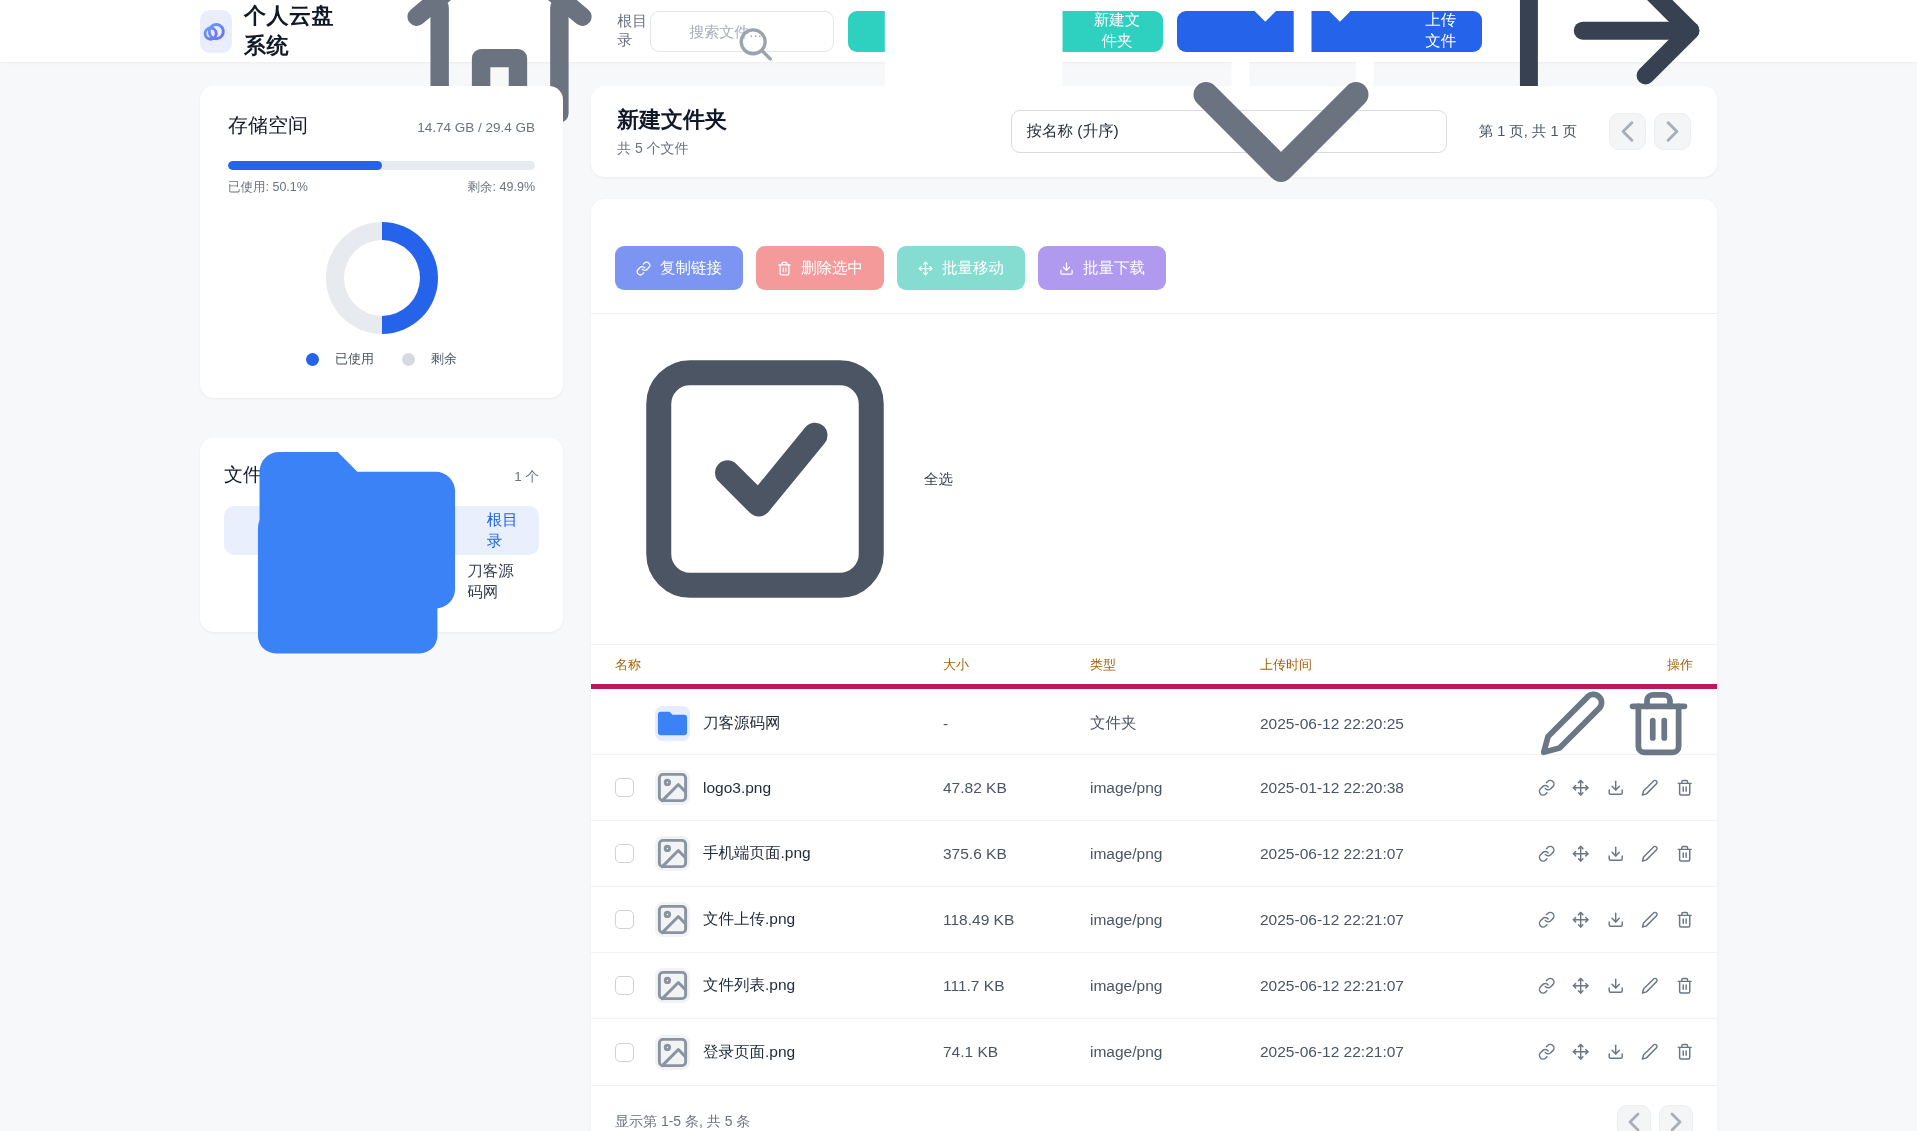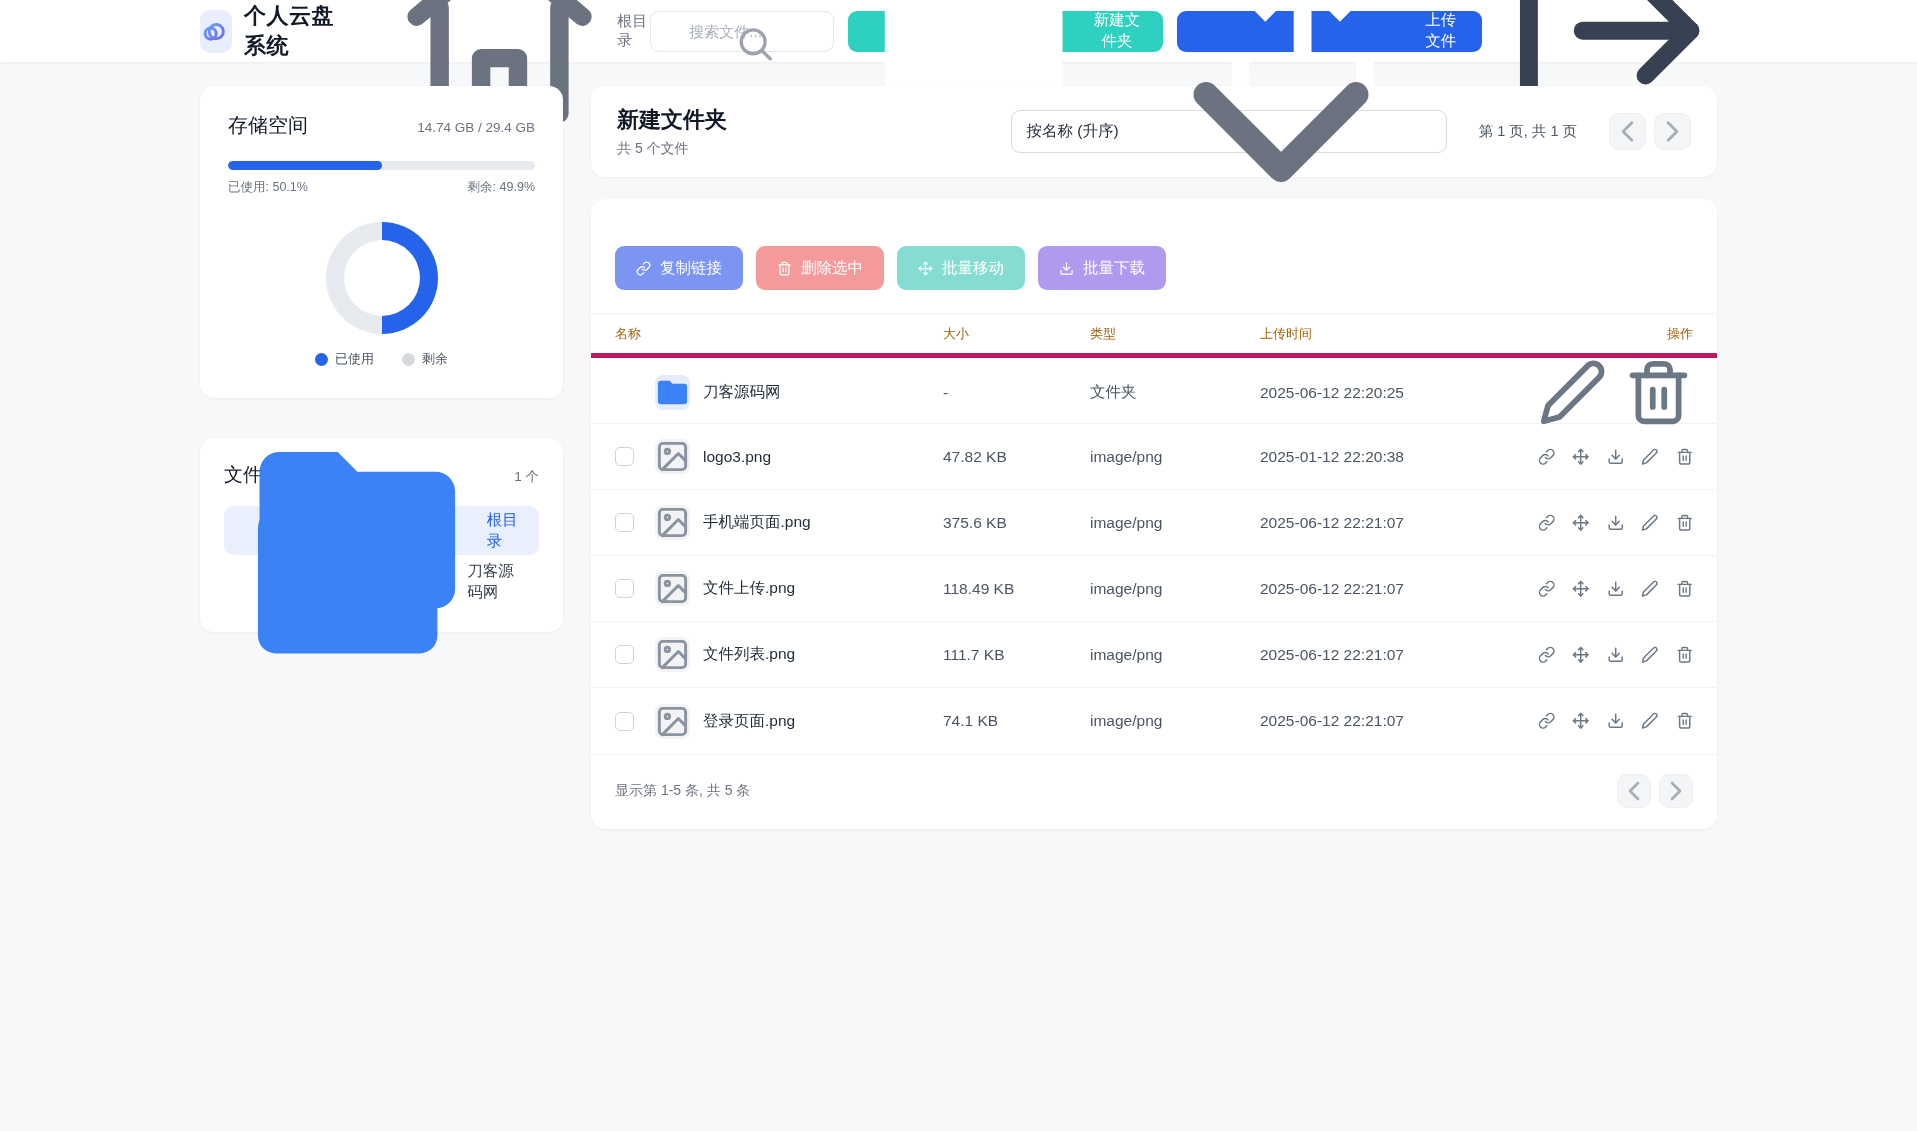--- a/index.html
+++ b/index.html
@@ -37,21 +37,21 @@
   .card-head { display:flex; align-items:baseline; justify-content:space-between; }
   .card-title { font-size:20px; font-weight:normal; color:#111827; }
   .card-head-note { font-size:13.5px; color:#6b7280; }
   .progress-track { margin-top:22px; height:9px; background:#e7eaee; border-radius:5px; overflow:hidden; }
   .progress-fill { height:100%; background:#2563eb; border-radius:5px; }
   .progress-labels { display:flex; justify-content:space-between; margin-top:9px; font-size:12.5px; color:#6b7280; }
   .donut-wrap { display:flex; justify-content:center; margin-top:26px; }
   .donut { width:112px; height:112px; border-radius:50%; position:relative; }
   .donut::after { content:""; position:absolute; inset:18px; background:#fff; border-radius:50%; }
   .legend { display:flex; justify-content:center; gap:28px; margin-top:16px; font-size:13px; color:#4b5563; }
-  .legend-item { display:flex; align-items:center; gap:7px; }
+  .legend-item { display:flex; align-items:center; gap:16px; }
   .legend-dot { width:13px; height:13px; border-radius:50%; }
 
   
   .folders-card { margin-top:40px; padding:24px 24px 26px; }
   .folder-list { margin-top:18px; display:flex; flex-direction:column; gap:2px; }
   .folder-item { display:flex; align-items:center; gap:12px; height:49px; border-radius:10px; padding:0 16px; font-size:15.5px; color:#374151; cursor:pointer; }
   .folder-item svg { width:19px; height:19px; color:#3b82f6; flex:none; }
   .folder-item.active { background:#e9effc; color:#2563eb; }
 
   
@@ -297,20 +297,29 @@
                 <svg viewBox="0 0 24 24" fill="none" stroke="currentColor" stroke-width="2" stroke-linecap="round" stroke-linejoin="round" style="width:100%;height:100%;display:block">
                   <path d="M21 15v4a2 2 0 0 1-2 2H5a2 2 0 0 1-2-2v-4"></path>
                   <polyline points="7 10 12 15 17 10"></polyline>
                   <line x1="12" y1="15" x2="12" y2="3"></line>
                 </svg>
               </span>
               <span>批量下载</span>
             </button>
           </div>
 
+        <div class="selectall-row">
+          <span style="display: flex;">
+              <svg viewBox="0 0 24 24" fill="none" stroke="currentColor" stroke-width="2" stroke-linecap="round" stroke-linejoin="round" style="width:100%;height:100%;display:block">
+                <polyline points="9 11.5 11.5 14 16 8.5"></polyline>
+                <rect x="3.5" y="3.5" width="17" height="17" rx="2.5"></rect>
+              </svg>
+            </span>
+          <span>全选</span>
+        </div>
 
         <div class="tgrid thead">
           <div class="h-name">名称</div>
           <div>大小</div>
           <div>类型</div>
           <div>上传时间</div>
           <div class="h-act">操作</div>
         </div>
 
         <div id="rows">

